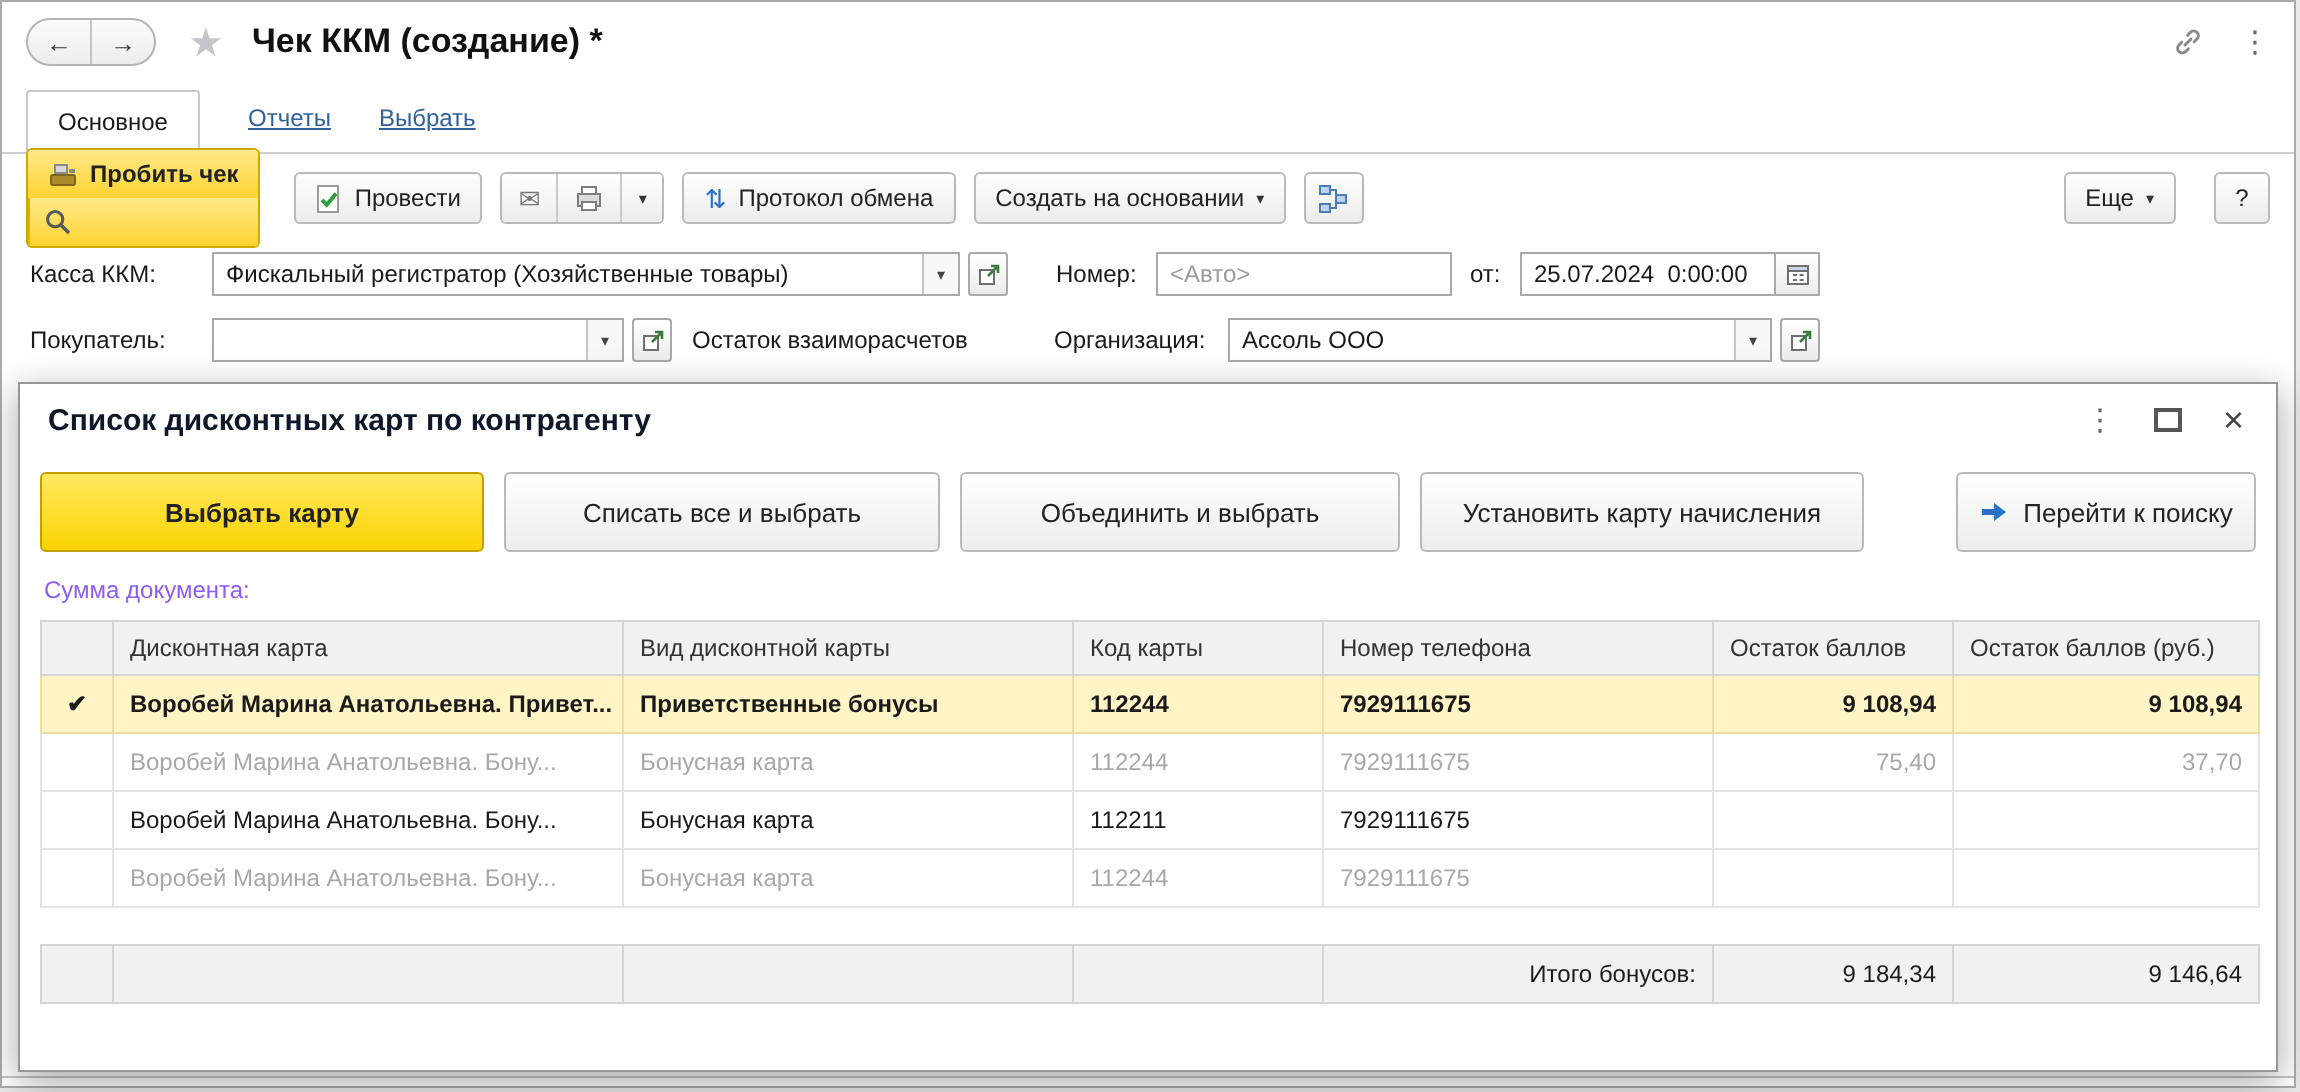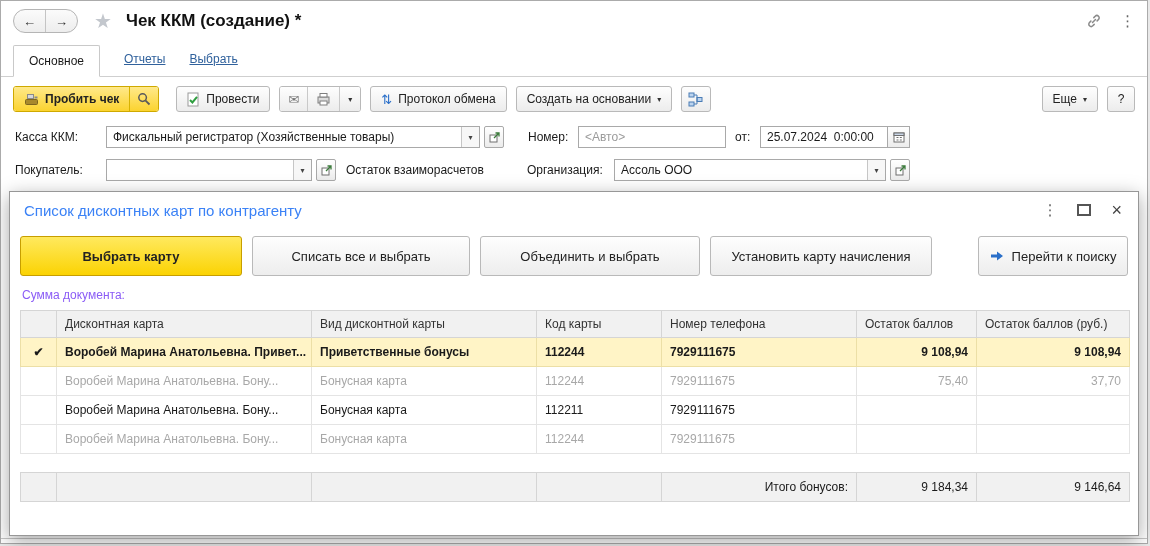--- a/index.html
+++ b/index.html
@@ -18,47 +18,47 @@
 
   
   .tabs{position:absolute;top:40px;left:0;right:0;height:36px;display:flex;align-items:flex-end;padding-left:12px;border-bottom:1px solid #cfcfcf;box-sizing:border-box;}
   .tab-active{border:1px solid #c9c9c9;border-bottom:1px solid #fff;background:#fff;padding:8px 15px;margin-bottom:-1px;border-radius:2px 2px 0 0;color:#1a1a1a;}
   .tab-link{color:#30619c;text-decoration:underline;margin-left:24px;padding-bottom:10px;}
 
   
   .toolbar{position:absolute;top:76px;left:0;right:0;height:44px;display:flex;align-items:center;padding:0 12px;gap:9px;box-sizing:border-box;}
   .btn{display:inline-flex;align-items:center;gap:6px;height:26px;padding:0 10px;border:1px solid #b9b9b9;border-radius:3px;background:linear-gradient(#fefefe,#ececec);font-size:12px;color:#222;box-sizing:border-box;white-space:nowrap;}
   .caret{font-size:8px;color:#333;}
-  .ygroup{display:inline-flex;border:1px solid #cfa900;border-radius:3px;overflow:hidden;}
+  .ygroup{display:inline-flex;border:1px solid #cfa900;border-radius:3px;overflow:hidden;flex-direction:column;}
   .ygroup .yseg{display:inline-flex;align-items:center;gap:6px;height:24px;padding:0 10px;background:linear-gradient(#ffe98a,#fbd32f);font-weight:bold;color:#222;}
   .ygroup .yseg + .yseg{border-left:1px solid #d8b300;padding:0 7px;}
   .bgroup{display:inline-flex;border:1px solid #b9b9b9;border-radius:3px;overflow:hidden;}
   .bgroup .seg{display:inline-flex;align-items:center;justify-content:center;height:24px;padding:0 8px;background:linear-gradient(#fefefe,#ececec);}
   .bgroup .seg + .seg{border-left:1px solid #c9c9c9;}
-  .toolbar-right{margin-left:auto;display:flex;gap:9px;}
+  .toolbar-right{margin-left:auto;display:flex;gap:19px;}
 
   
   .form-row{position:absolute;left:0;right:0;height:24px;display:flex;align-items:center;padding-left:14px;box-sizing:border-box;}
   .row1{top:124px;} .row2{top:157px;}
   .flabel{color:#1a1a1a;}
   .combo{height:22px;border:1px solid #a9a9a9;background:#fff;display:flex;align-items:stretch;box-sizing:border-box;}
   .combo .val{flex:1;padding:3px 6px 0 6px;white-space:nowrap;overflow:hidden;font-size:12px;}
   .combo .dd{width:17px;border-left:1px solid #c6c6c6;display:flex;align-items:center;justify-content:center;font-size:8px;color:#444;background:#f7f7f7;}
   .open-btn{width:20px;height:22px;margin-left:4px;border:1px solid #a9a9a9;border-radius:2px;background:linear-gradient(#fff,#ececec);display:flex;align-items:center;justify-content:center;box-sizing:border-box;}
   .tinput{height:22px;border:1px solid #a9a9a9;box-sizing:border-box;padding:0 6px;font-family:"Liberation Sans",sans-serif;font-size:12px;color:#1a1a1a;}
   .tinput::placeholder{color:#9b9b9b;}
   .dategroup{display:inline-flex;}
   .cal-btn{width:22px;height:22px;border:1px solid #a9a9a9;border-left:none;background:linear-gradient(#fff,#ececec);display:flex;align-items:center;justify-content:center;box-sizing:border-box;}
 
   .bottom-line{position:absolute;top:537px;left:0;right:0;border-top:1px solid #c6c6c6;}
 
   
   .dialog{position:absolute;top:190px;left:8px;width:1130px;height:345px;background:#fff;border:1px solid #979797;box-shadow:0 5px 18px rgba(0,0,0,.35);box-sizing:border-box;}
   .dlg-header{height:36px;display:flex;align-items:center;padding:0 14px;box-sizing:border-box;}
-  .dlg-title{font-size:15px;font-weight:normal;color:#3b82f6;flex:1;}
+  .dlg-title{font-size:15px;font-weight:bold;color:#0f172a;flex:1;}
   .dlg-ctl{display:flex;align-items:center;gap:20px;margin-right:2px;color:#555;}
   .maxbox{display:inline-block;width:10px;height:8px;border:2px solid #555;}
   .closex{font-size:18px;color:#444;line-height:1;}
   .dlg-buttons{display:flex;gap:10px;padding:8px 10px 0 10px;}
   .dlg-btn{height:40px;border:1px solid #b9b9b9;border-radius:3px;background:linear-gradient(#fefefe,#ededed);font-size:13px;color:#222;display:flex;align-items:center;justify-content:center;gap:8px;box-sizing:border-box;}
   .dlg-btn.w1{width:222px;} .dlg-btn.w2{width:218px;} .dlg-btn.w3{width:220px;} .dlg-btn.w4{width:222px;}
   .dlg-btn.yellow{background:linear-gradient(#ffe95e,#fbd303);border-color:#c79e00;font-weight:bold;}
   .dlg-btn.search{width:150px;margin-left:auto;}
   .sum-label{margin:12px 0 0 12px;color:#8b5cf6;}
 

